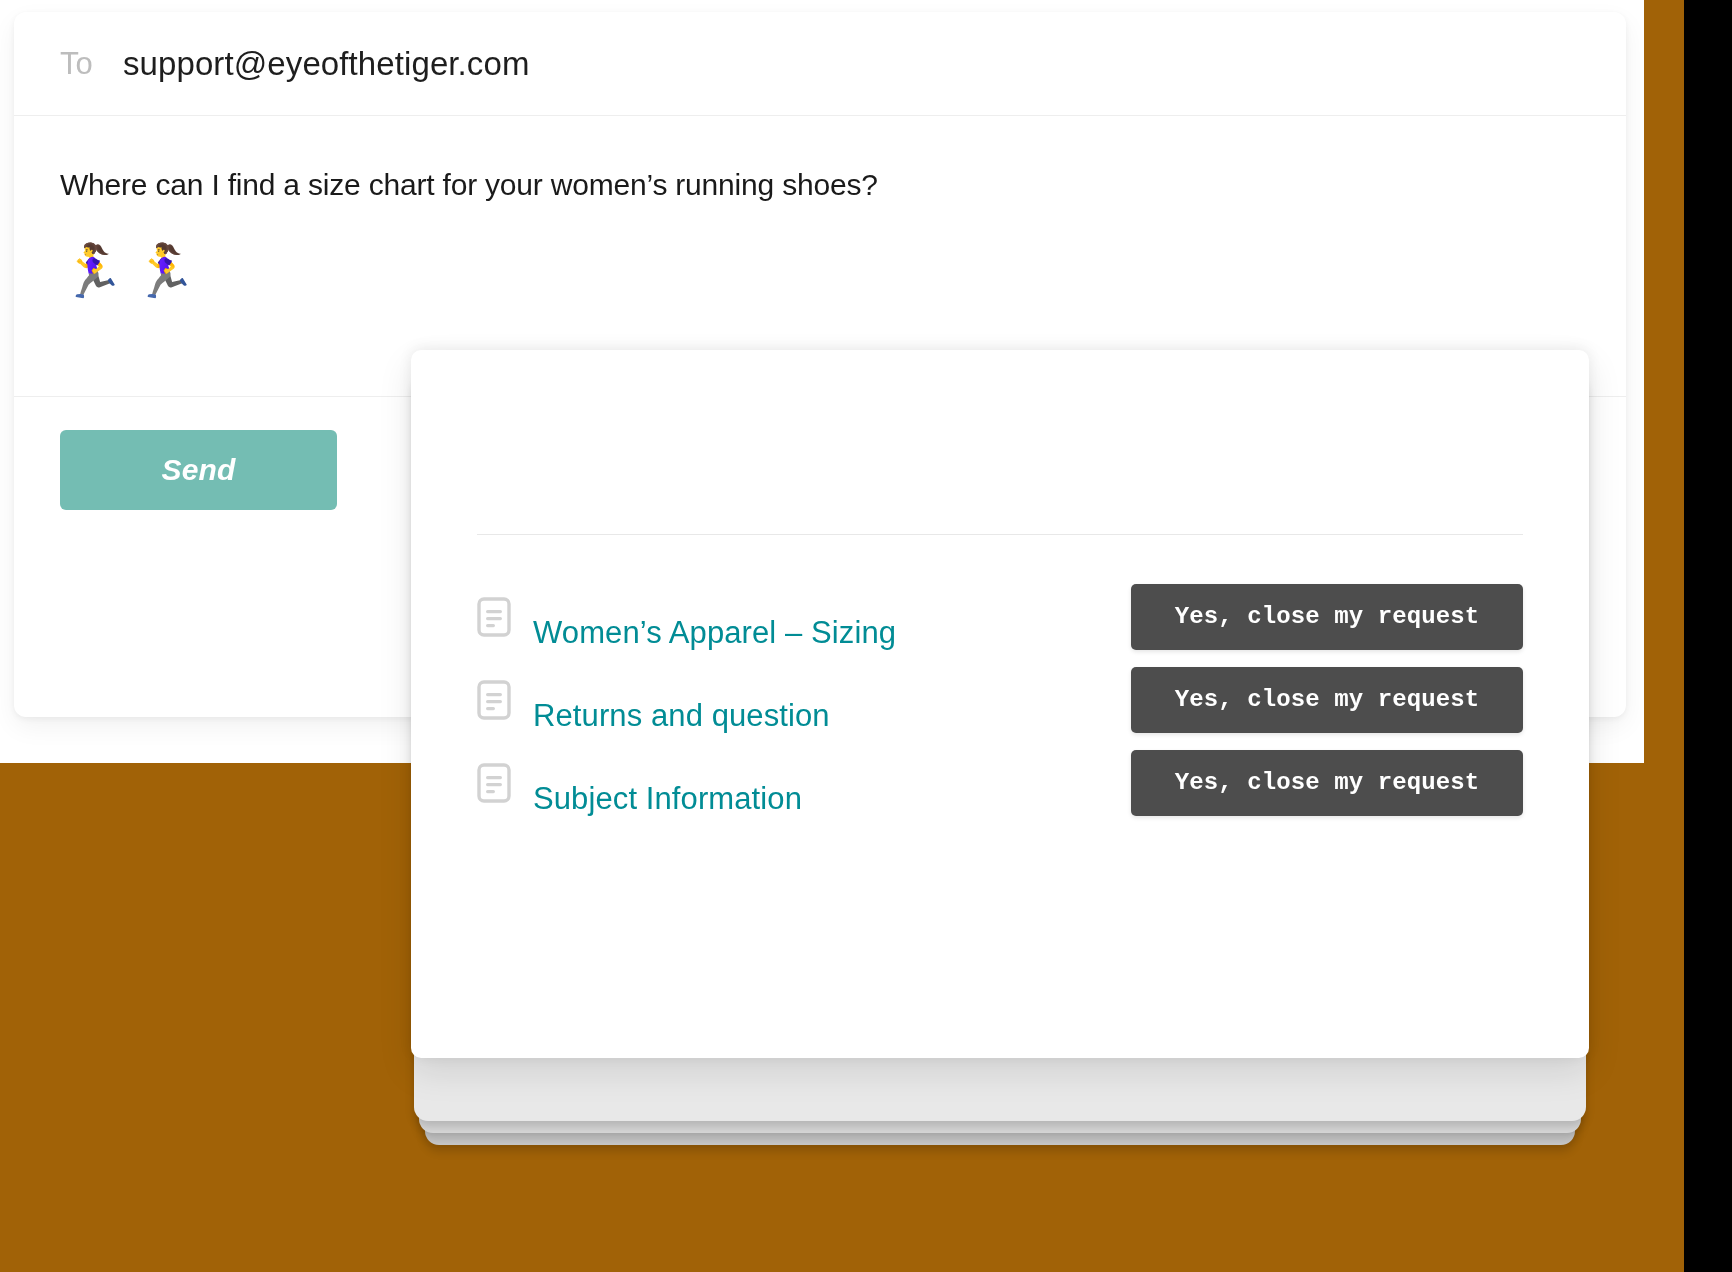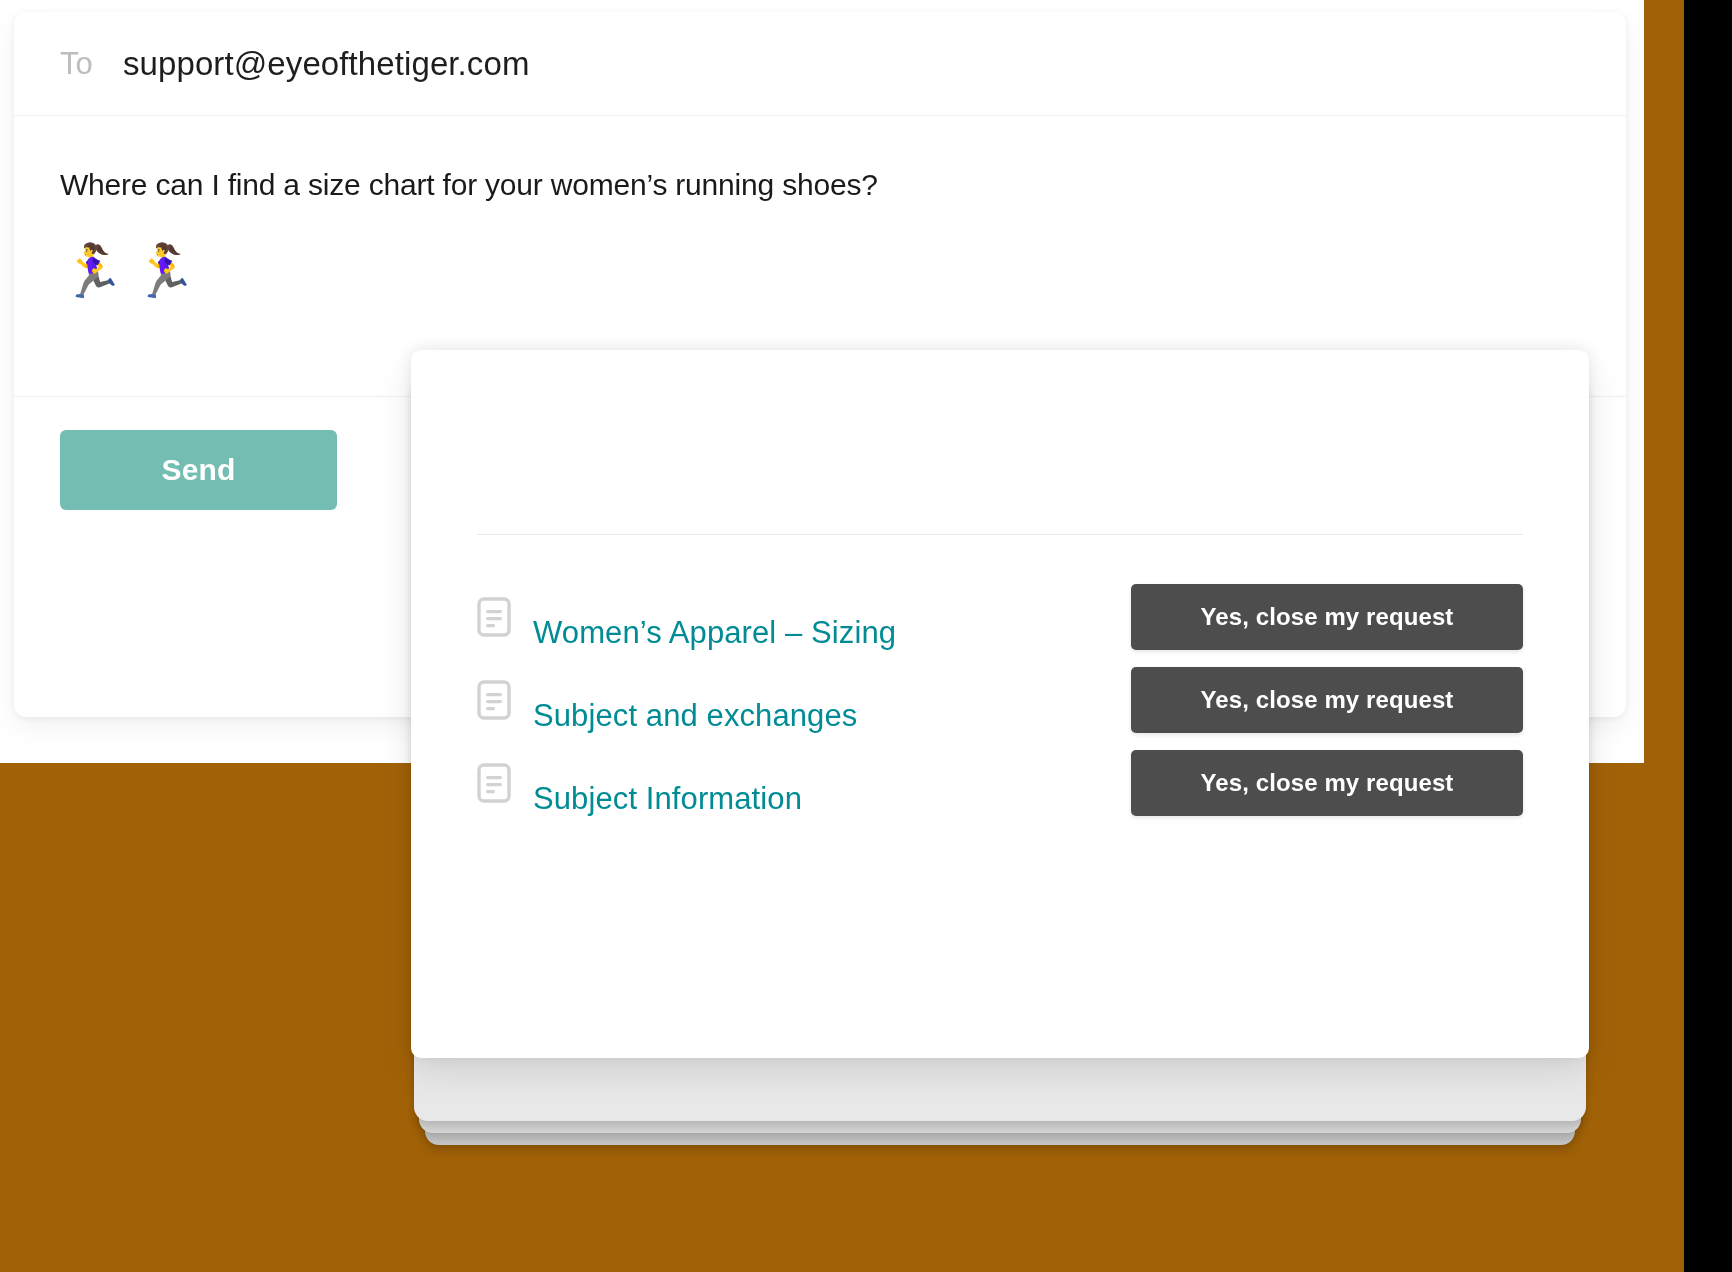--- a/index.html
+++ b/index.html
@@ -109,20 +109,21 @@
     height: 80px;
     background: #74bdb3;
     border: none;
     border-radius: 6px;
     color: #ffffff;
     font-size: 30px;
     font-weight: 700;
     font-family: "Liberation Sans", sans-serif;
     letter-spacing: 0.2px;
     cursor: pointer;
+    font-style: italic;
   }
 
   
   .modal-stack {
     position: absolute;
     left: 411px;
     top: 350px;
     width: 1178px;
     height: 795px;
   }
@@ -223,21 +224,21 @@
 
   .close-button {
     width: 392px;
     height: 66px;
     background: #4d4d4d;
     border: none;
     border-radius: 5px;
     color: #ffffff;
     font-size: 24px;
     font-weight: 700;
-    font-family: Liberation Sans, sans-serif;
+    font-family: Liberation Mono, monospace;
     letter-spacing: 0.1px;
     cursor: pointer;
     box-shadow: 0 2px 4px rgba(0,0,0,0.10);
     flex: 0 0 auto;
   }
 </style>
 </head>
 <body>
 
 <div class="stage">
@@ -290,21 +291,21 @@
           </div>
 
           <div class="article-row">
             <div class="article-left">
               <svg class="doc-icon" viewBox="0 0 34 40" xmlns="http://www.w3.org/2000/svg">
                 <rect x="2" y="2" width="30" height="36" rx="5" ry="5" fill="none" stroke="#d2d2d2" stroke-width="3.4"></rect>
                 <rect x="9" y="13" width="16" height="3.2" rx="1.6" fill="#d2d2d2"></rect>
                 <rect x="9" y="20" width="16" height="3.2" rx="1.6" fill="#d2d2d2"></rect>
                 <rect x="9" y="27" width="9" height="3.2" rx="1.6" fill="#d2d2d2"></rect>
               </svg>
-              <a class="article-link" href="#">Subject and exchanges</a>
+              <a class="article-link" href="#">Returns and question</a>
             </div>
             <button class="close-button">Yes, close my request</button>
           </div>
 
           <div class="article-row">
             <div class="article-left">
               <svg class="doc-icon" viewBox="0 0 34 40" xmlns="http://www.w3.org/2000/svg">
                 <rect x="2" y="2" width="30" height="36" rx="5" ry="5" fill="none" stroke="#d2d2d2" stroke-width="3.4"></rect>
                 <rect x="9" y="13" width="16" height="3.2" rx="1.6" fill="#d2d2d2"></rect>
                 <rect x="9" y="20" width="16" height="3.2" rx="1.6" fill="#d2d2d2"></rect>

